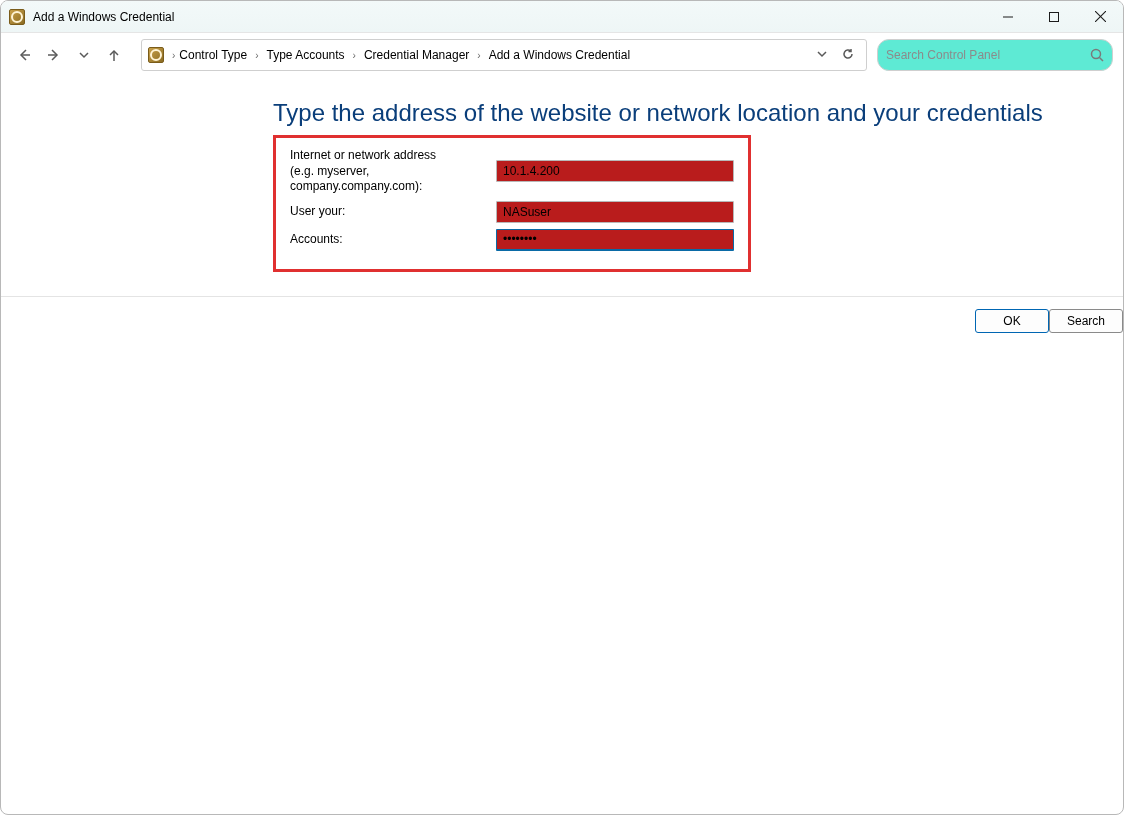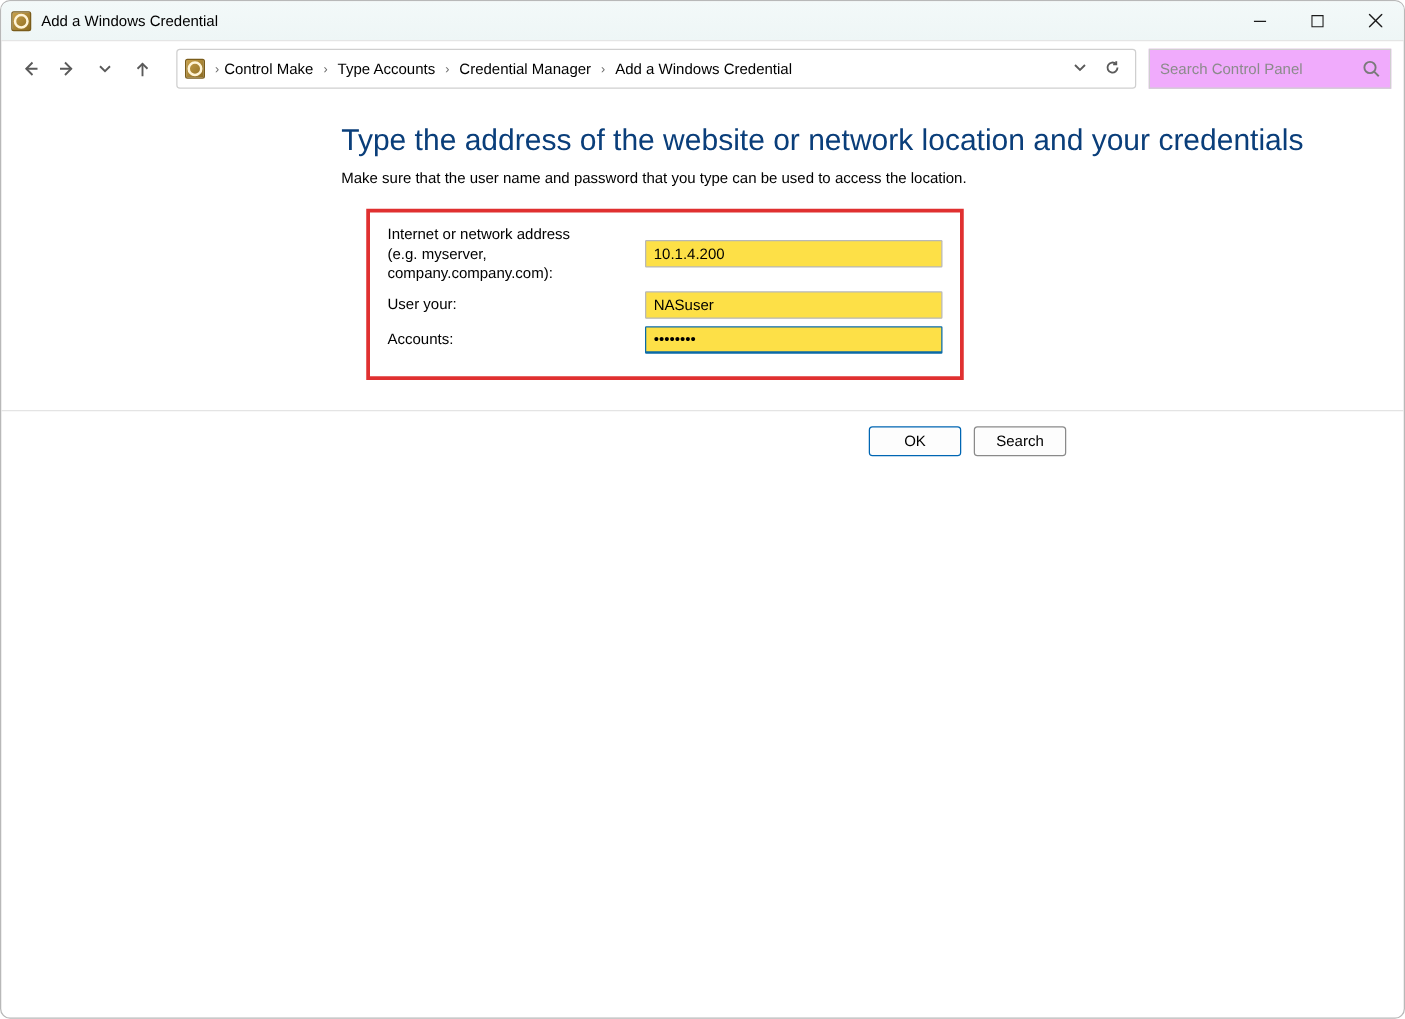--- a/index.html
+++ b/index.html
@@ -76,52 +76,51 @@
     border:1px solid #7a5c1a;border-radius:2px;
     display:flex;align-items:center;justify-content:center;
   }
   .addressbar .cp-icon::after{content:"";width:8px;height:8px;border:2px solid #fff4d6;border-radius:50%;}
   .breadcrumbs{display:flex;align-items:center;gap:4px;flex:1;min-width:0;}
   .crumb{font-size:12px;color:#000;cursor:pointer;padding:2px 2px;}
   .chev{color:#6b6b6b;font-size:10px;padding:0 2px;cursor:pointer;}
   .addr-right{display:flex;align-items:center;gap:14px;padding:0 6px;color:#666;}
   .addr-right svg{width:12px;height:12px;stroke:#5a5a5a;stroke-width:1.5;fill:none;}
   .searchbox{
-    width:194px;height:32px;border:1px solid #cfcfcf;border-radius:0;
-    display:flex;align-items:center;padding:0 8px;background:#f0abfc;color:#8b8b8b;
+    width:236px;height:32px;border:1px solid #cfcfcf;border-radius:12px;
+    display:flex;align-items:center;padding:0 8px;background:#5eead4;color:#8b8b8b;
   }
   .searchbox input{border:none;outline:none;flex:1;font-size:12px;color:#333;background:transparent;}
   .searchbox input::placeholder{color:#8b8b8b;}
   .searchbox svg{width:14px;height:14px;stroke:#7a7a7a;stroke-width:1.5;fill:none;}
 
   
   .content{
     padding: 22px 0 0 272px;
   }
   .heading{font-size:24px;color:#0a3e7a;font-weight:400;margin-bottom:8px;}
   .subtext{font-size:12px;color:#000;margin-bottom:18px;}
   .highlight{
     border:3px solid #e03030;
     padding:10px 14px 18px 14px;
     width:478px;
-    margin-left:20px;
   }
   .formrow{display:flex;align-items:center;margin-top:6px;}
   .formrow:first-child{margin-top:0;}
   .lbl{width:206px;font-size:12px;line-height:1.3;}
   .field{
     width:238px;height:22px;border:1px solid #b8b8b8;border-radius:1px;
-    font-size:12px;padding:0 6px;outline:none;background:#fde047;
+    font-size:12px;padding:0 6px;outline:none;background:#b91c1c;
   }
   .field.focus{border-color:#0a6aa6;border-bottom:2px solid #0a6aa6;height:22px;}
 
   
   .divider{border-top:1px solid #e4e4e4;margin-top:24px;}
   .buttons{
-    display:flex;gap:10px;justify-content:flex-start;
+    display:flex;justify-content:flex-end;
     padding:12px 0 0 694px;
   }
   .btn{
     min-width:74px;height:24px;border:1px solid #8a8a8a;border-radius:3px;
     background:#fdfdfd;font-size:12px;cursor:pointer;padding:0 14px;
   }
   .btn.primary{border-color:#0066b3;}
 </style>
 </head>
 <body>
@@ -170,21 +169,21 @@
     <svg viewBox="0 0 14 14">
         <polyline points="3,7 7,3 11,7"></polyline>
         <line x1="7" y1="3" x2="7" y2="13"></line>
       </svg>
   </div>
 
   <div class="addressbar">
     <div class="cp-icon"></div>
     <span class="chev">›</span>
     <div class="breadcrumbs">
-      <span class="crumb">Control Make</span>
+      <span class="crumb">Control Type</span>
       <span class="chev">›</span>
       <span class="crumb">Type Accounts</span>
       <span class="chev">›</span>
       <span class="crumb">Credential Manager</span>
       <span class="chev">›</span>
       <span class="crumb">Add a Windows Credential</span>
     </div>
     <div class="addr-right">
       <span>
         <svg viewBox="0 0 12 12">
@@ -204,21 +203,20 @@
     <input type="text" placeholder="Search Control Panel" style="">
     <svg viewBox="0 0 14 14">
         <circle cx="6" cy="6" r="4.5"></circle>
         <line x1="9.5" y1="9.5" x2="13" y2="13"></line>
       </svg>
   </div>
 </div>
 
 <div class="content">
   <div class="heading">Type the address of the website or network location and your credentials</div>
-  <div class="subtext">Make sure that the user name and password that you type can be used to access the location.</div>
 
   <div class="highlight">
     <div class="formrow">
       <div class="lbl">
         <span>Internet or network address</span><br>
         <span>(e.g. myserver, company.company.com):</span>
       </div>
       <input class="field" type="text" value="10.1.4.200" style="">
     </div>
     <div class="formrow">

